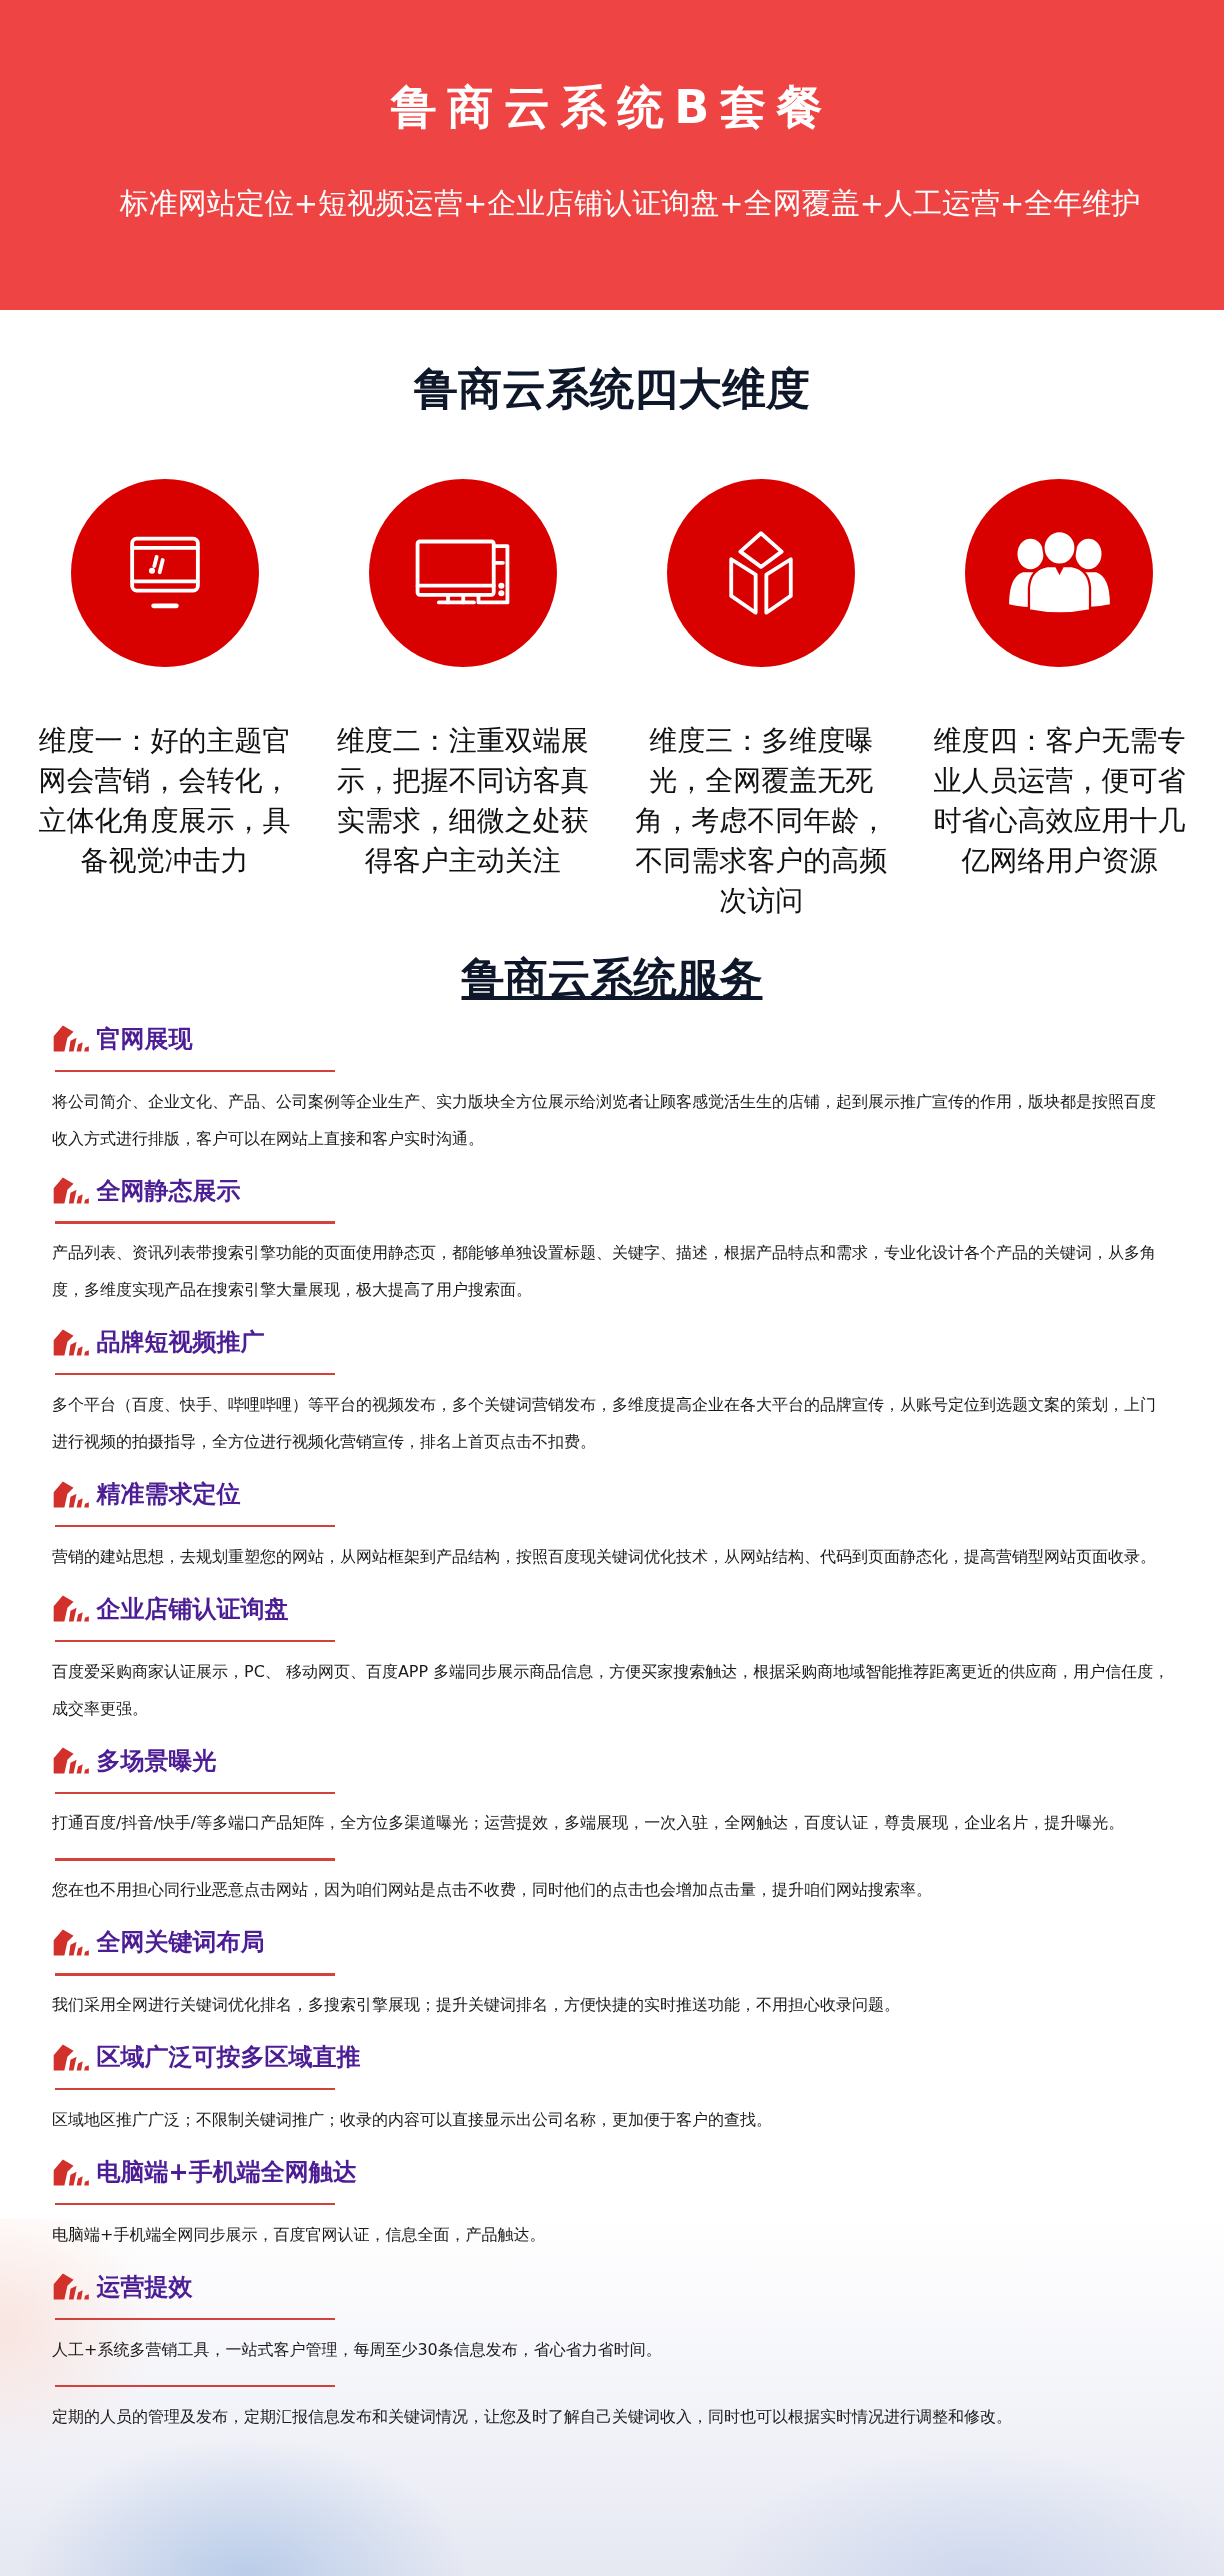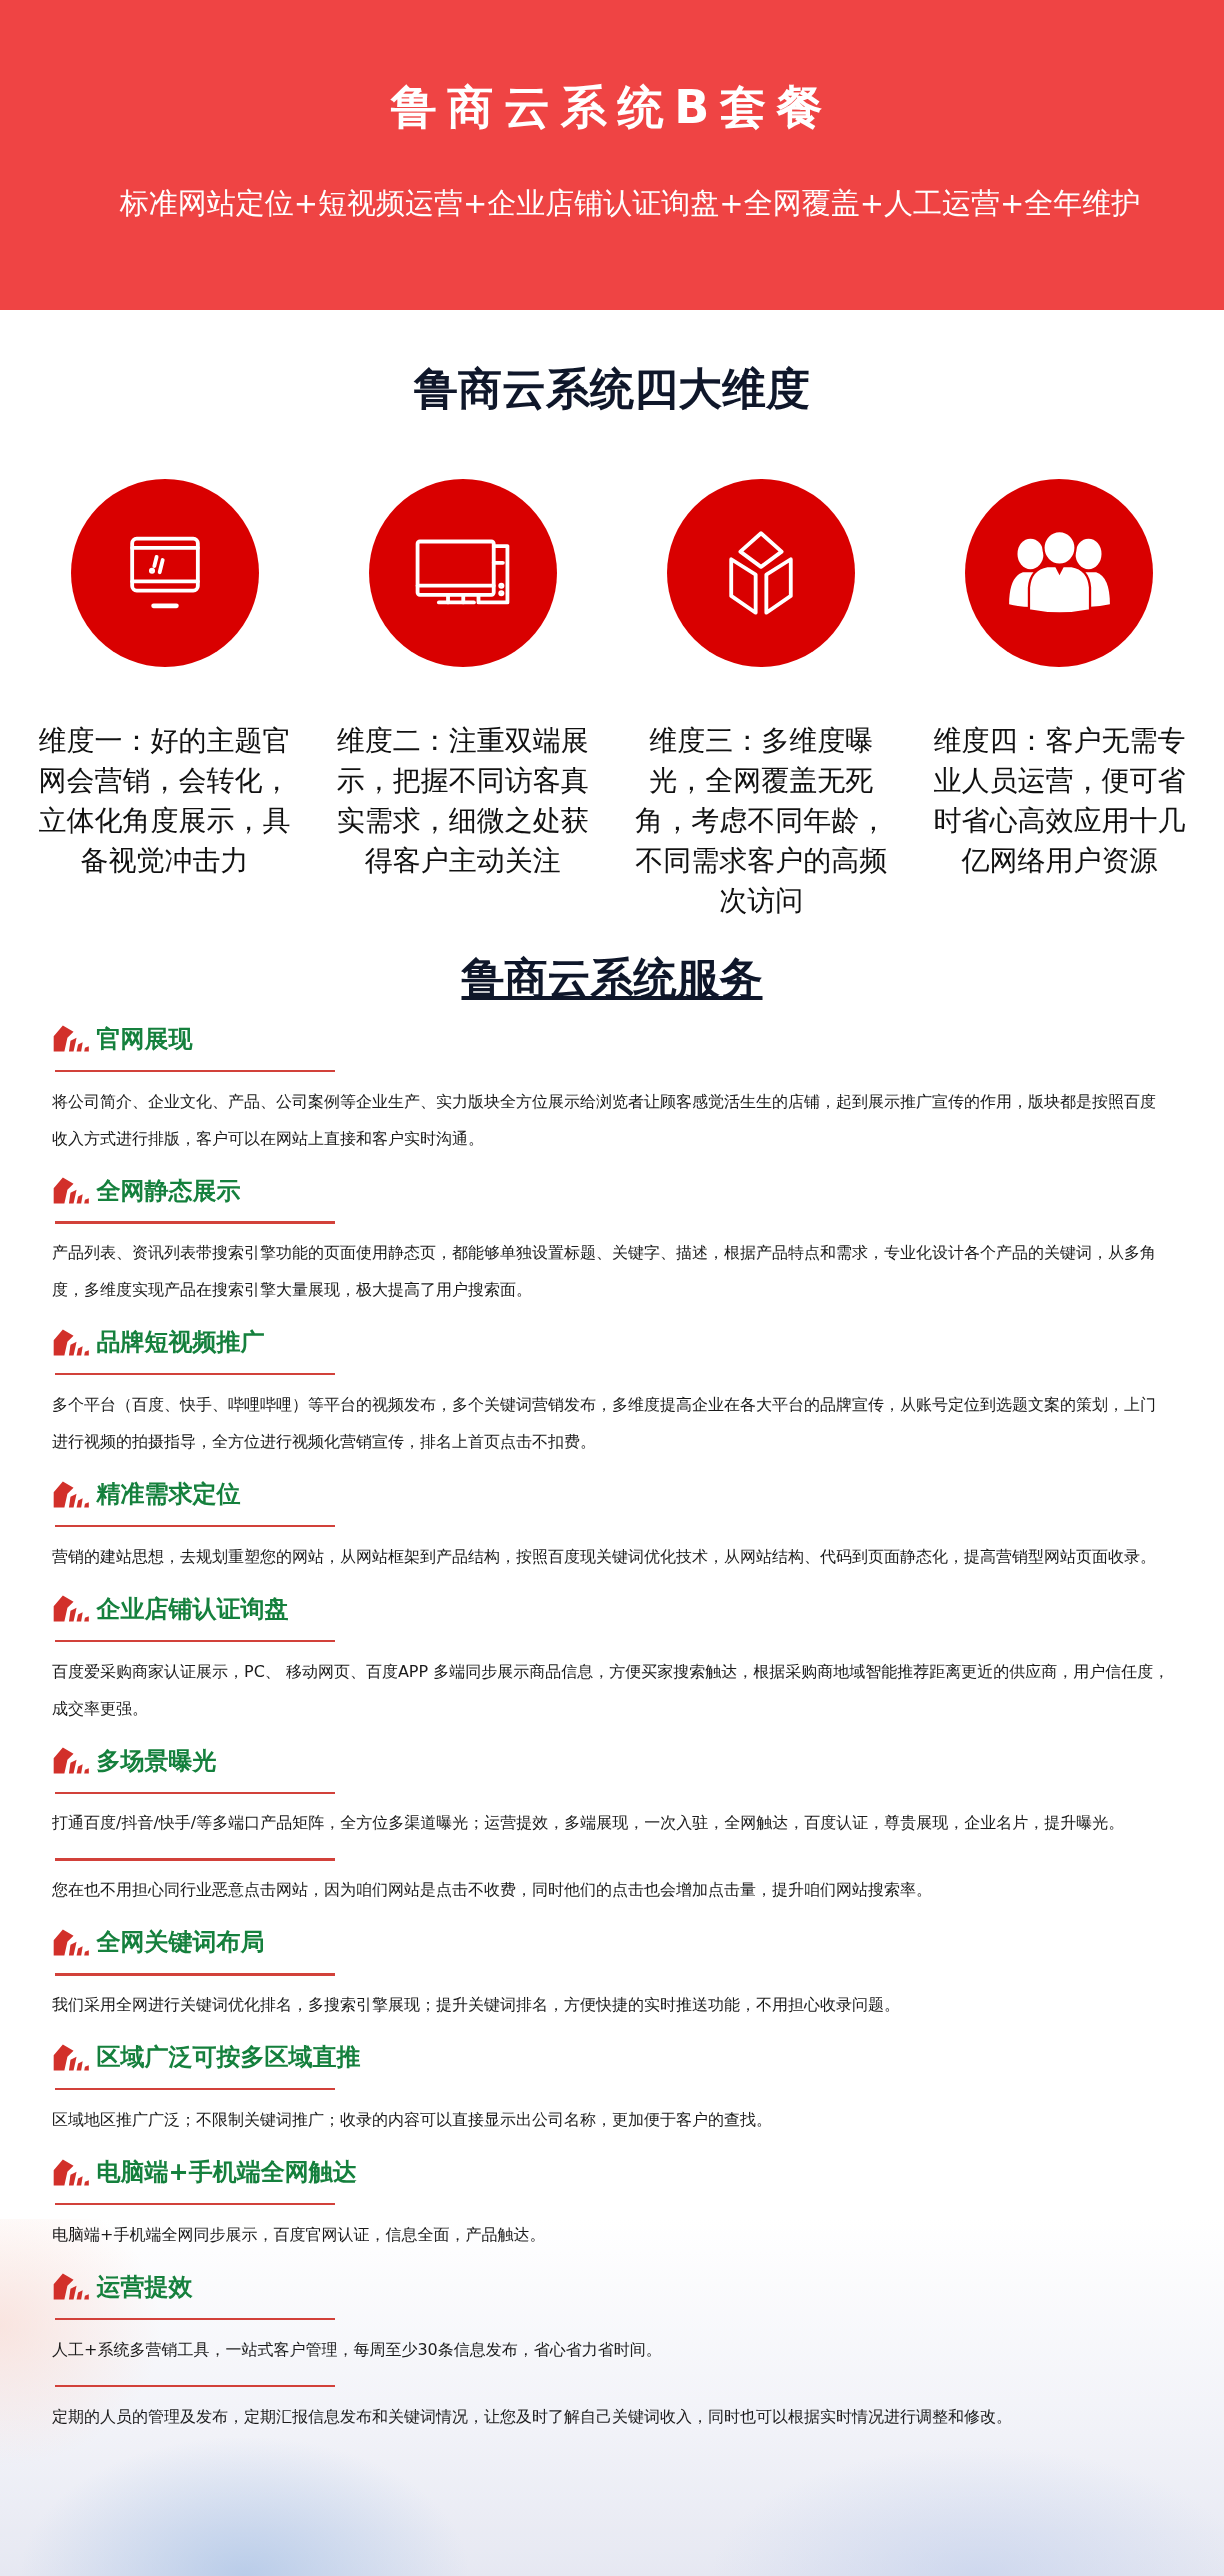--- a/index.html
+++ b/index.html
@@ -53,21 +53,21 @@
   }
   .dim-text {
     margin-top: 54px; font-size: 28px; line-height: 40px; color: #111;
     padding: 0 3.1px;
   }
   .services-title { margin-top: 29px; font-size: 43px; text-decoration: underline; }
   .services { position: relative; z-index: 1; padding: 0 54px 0 52px; margin-top: 13.8px; }
   .svc { margin-bottom: 17px; }
   .svc-head { display: flex; align-items: center; height: 34px; }
   .svc-icon { width: 40px; height: 29px; margin-right: 4.6px; }
-  .svc-name { font-size: 24px; font-weight: bold; color: #15803d; }
+  .svc-name { font-size: 24px; font-weight: bold; color: #4c1d95; }
   .svc-line { width: 280px; height: 2.3px; background: #d2413a; margin: 13.8px 0 0 3.1px; }
   .svc-desc { font-size: 16px; line-height: 37px; color: #1a1a1a; margin-top: 10.7px; }
 </style>
 </head>
 <body>
 
 <div class="bg-gradient"></div>
 
 <header class="banner">
   <div class="banner-title">鲁商云系统B套餐</div>

